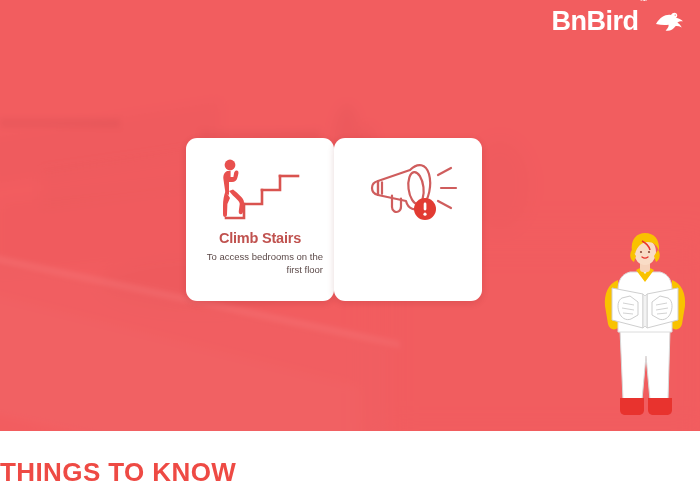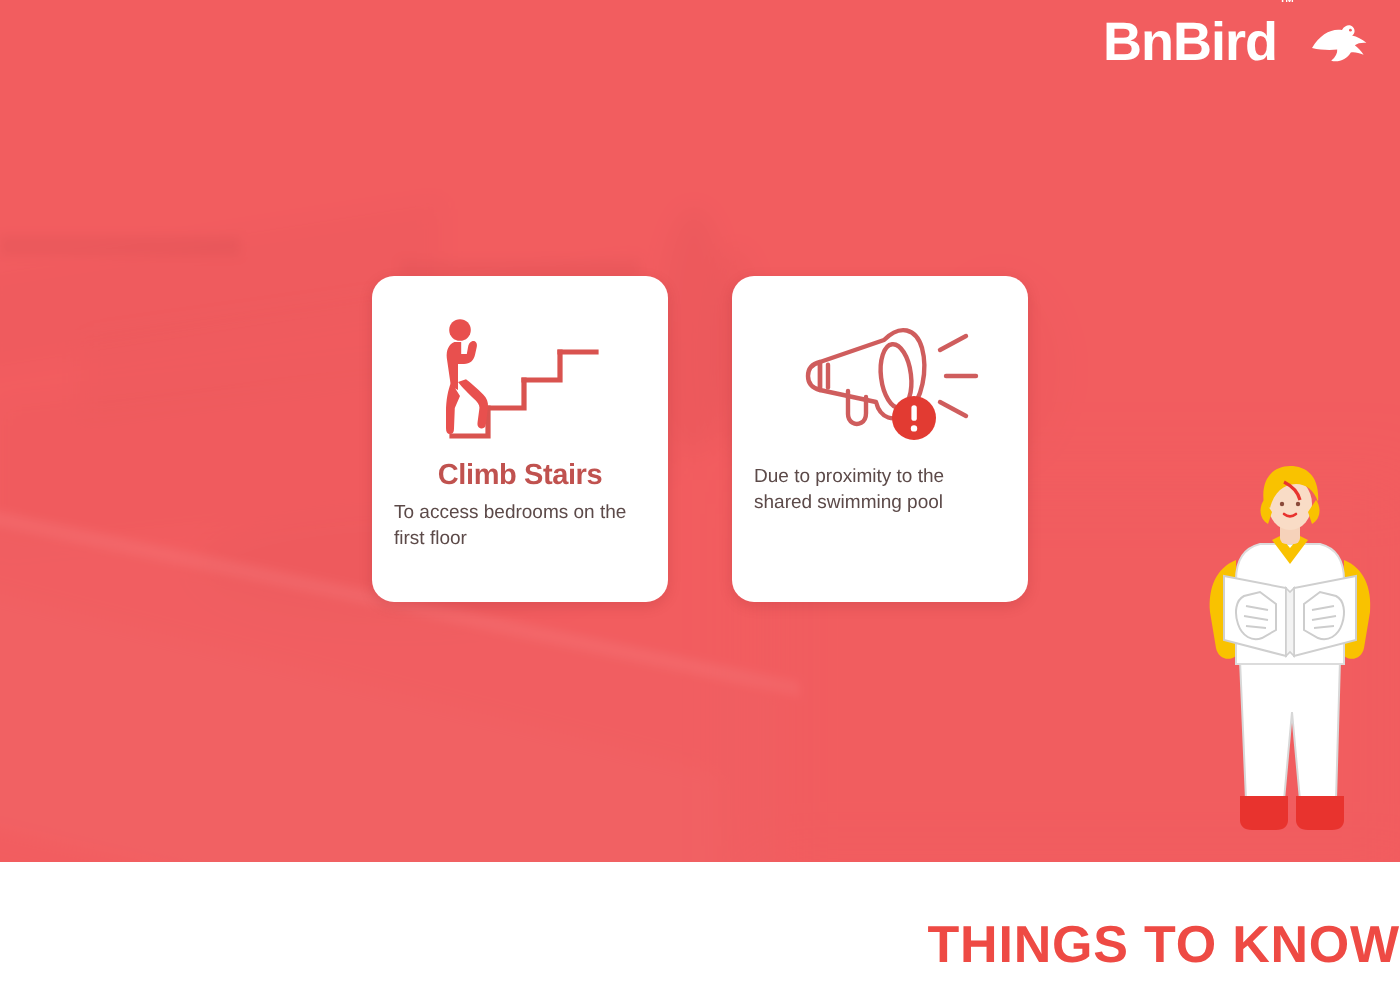--- a/index.html
+++ b/index.html
@@ -49,46 +49,46 @@
   }
   .logo-tm {
     color:#ffffff; font-size:8px; font-weight:bold; vertical-align:top;
     position:relative; top:-10px; left:1px;
   }
   .logo-bird { width:30px; height:22px; display:block; }
 
   
   .cards {
     position:absolute; left:186px; top:138px; z-index:5;
-    display:flex; gap:32px;
+    display:flex; 
   }
   .card {
     width:148px; height:163px; background:#ffffff; border-radius:11px;
     box-shadow:0 2px 7px rgba(120,20,25,0.16);
     display:flex; flex-direction:column; align-items:center;
     padding:16px 9px 10px;
   }
   .card-icon { height:74px; display:flex; align-items:center; justify-content:center; }
   .card-title {
     color:#c0524f; font-size:14.5px; font-weight:bold; letter-spacing:-0.2px;
     text-align:center; margin-top:2px;
   }
   .card-sub {
-    color:#5c4a49; font-size:9.5px; line-height:1.35; text-align:left;
+    color:#5c4a49; font-size:9.5px; line-height:1.35; text-align:right;
     margin-top:5px; padding:0 2px;
   }
 
   
   .character { position:absolute; left:596px; top:232px; width:98px; height:199px; z-index:4; }
   .character svg { display:block; }
 
   
   .footer {
     position:absolute; left:0; top:431px; width:700px; height:69px;
-    background:#ffffff; display:flex; align-items:center; justify-content:flex-end;
+    background:#ffffff; display:flex; align-items:center; justify-content:flex-start;
   }
   .footer-title {
     color:#ee4a44; font-size:26px; font-weight:bold; letter-spacing:0.4px;
     text-align:center; margin-top:14px;
   }
 </style>
 </head>
 <body>
 
 <div id="stage">
@@ -162,21 +162,20 @@
               <path d="M86 20 L99 13"></path>
               <path d="M89 33 L104 33"></path>
               <path d="M86 46 L99 53"></path>
             </g>
 
             <circle cx="73" cy="54" r="11" fill="#e23b32"></circle>
             <rect x="71.7" y="47.6" width="2.7" height="7.8" rx="1.3" fill="#ffffff"></rect>
             <circle cx="73" cy="59.2" r="1.6" fill="#ffffff"></circle>
           </svg>
         </div>
-        <div class="card-sub">Due to proximity to the shared swimming pool</div>
       </div>
 
     </div>
 
     <div class="character">
       <svg width="98" height="199" viewBox="0 0 98 199">
 
         <path d="M24 98 L74 98 L72 168 L54 168 L50 124 L46 168 L27 168 Z" fill="#ffffff" stroke="#d8d8d8" stroke-width="1"></path>
 
         <path d="M24 166 h24 v12 c0 3 -2 5 -6 5 h-12 c-4 0 -6 -2 -6 -5 z" fill="#e8332e"></path>

